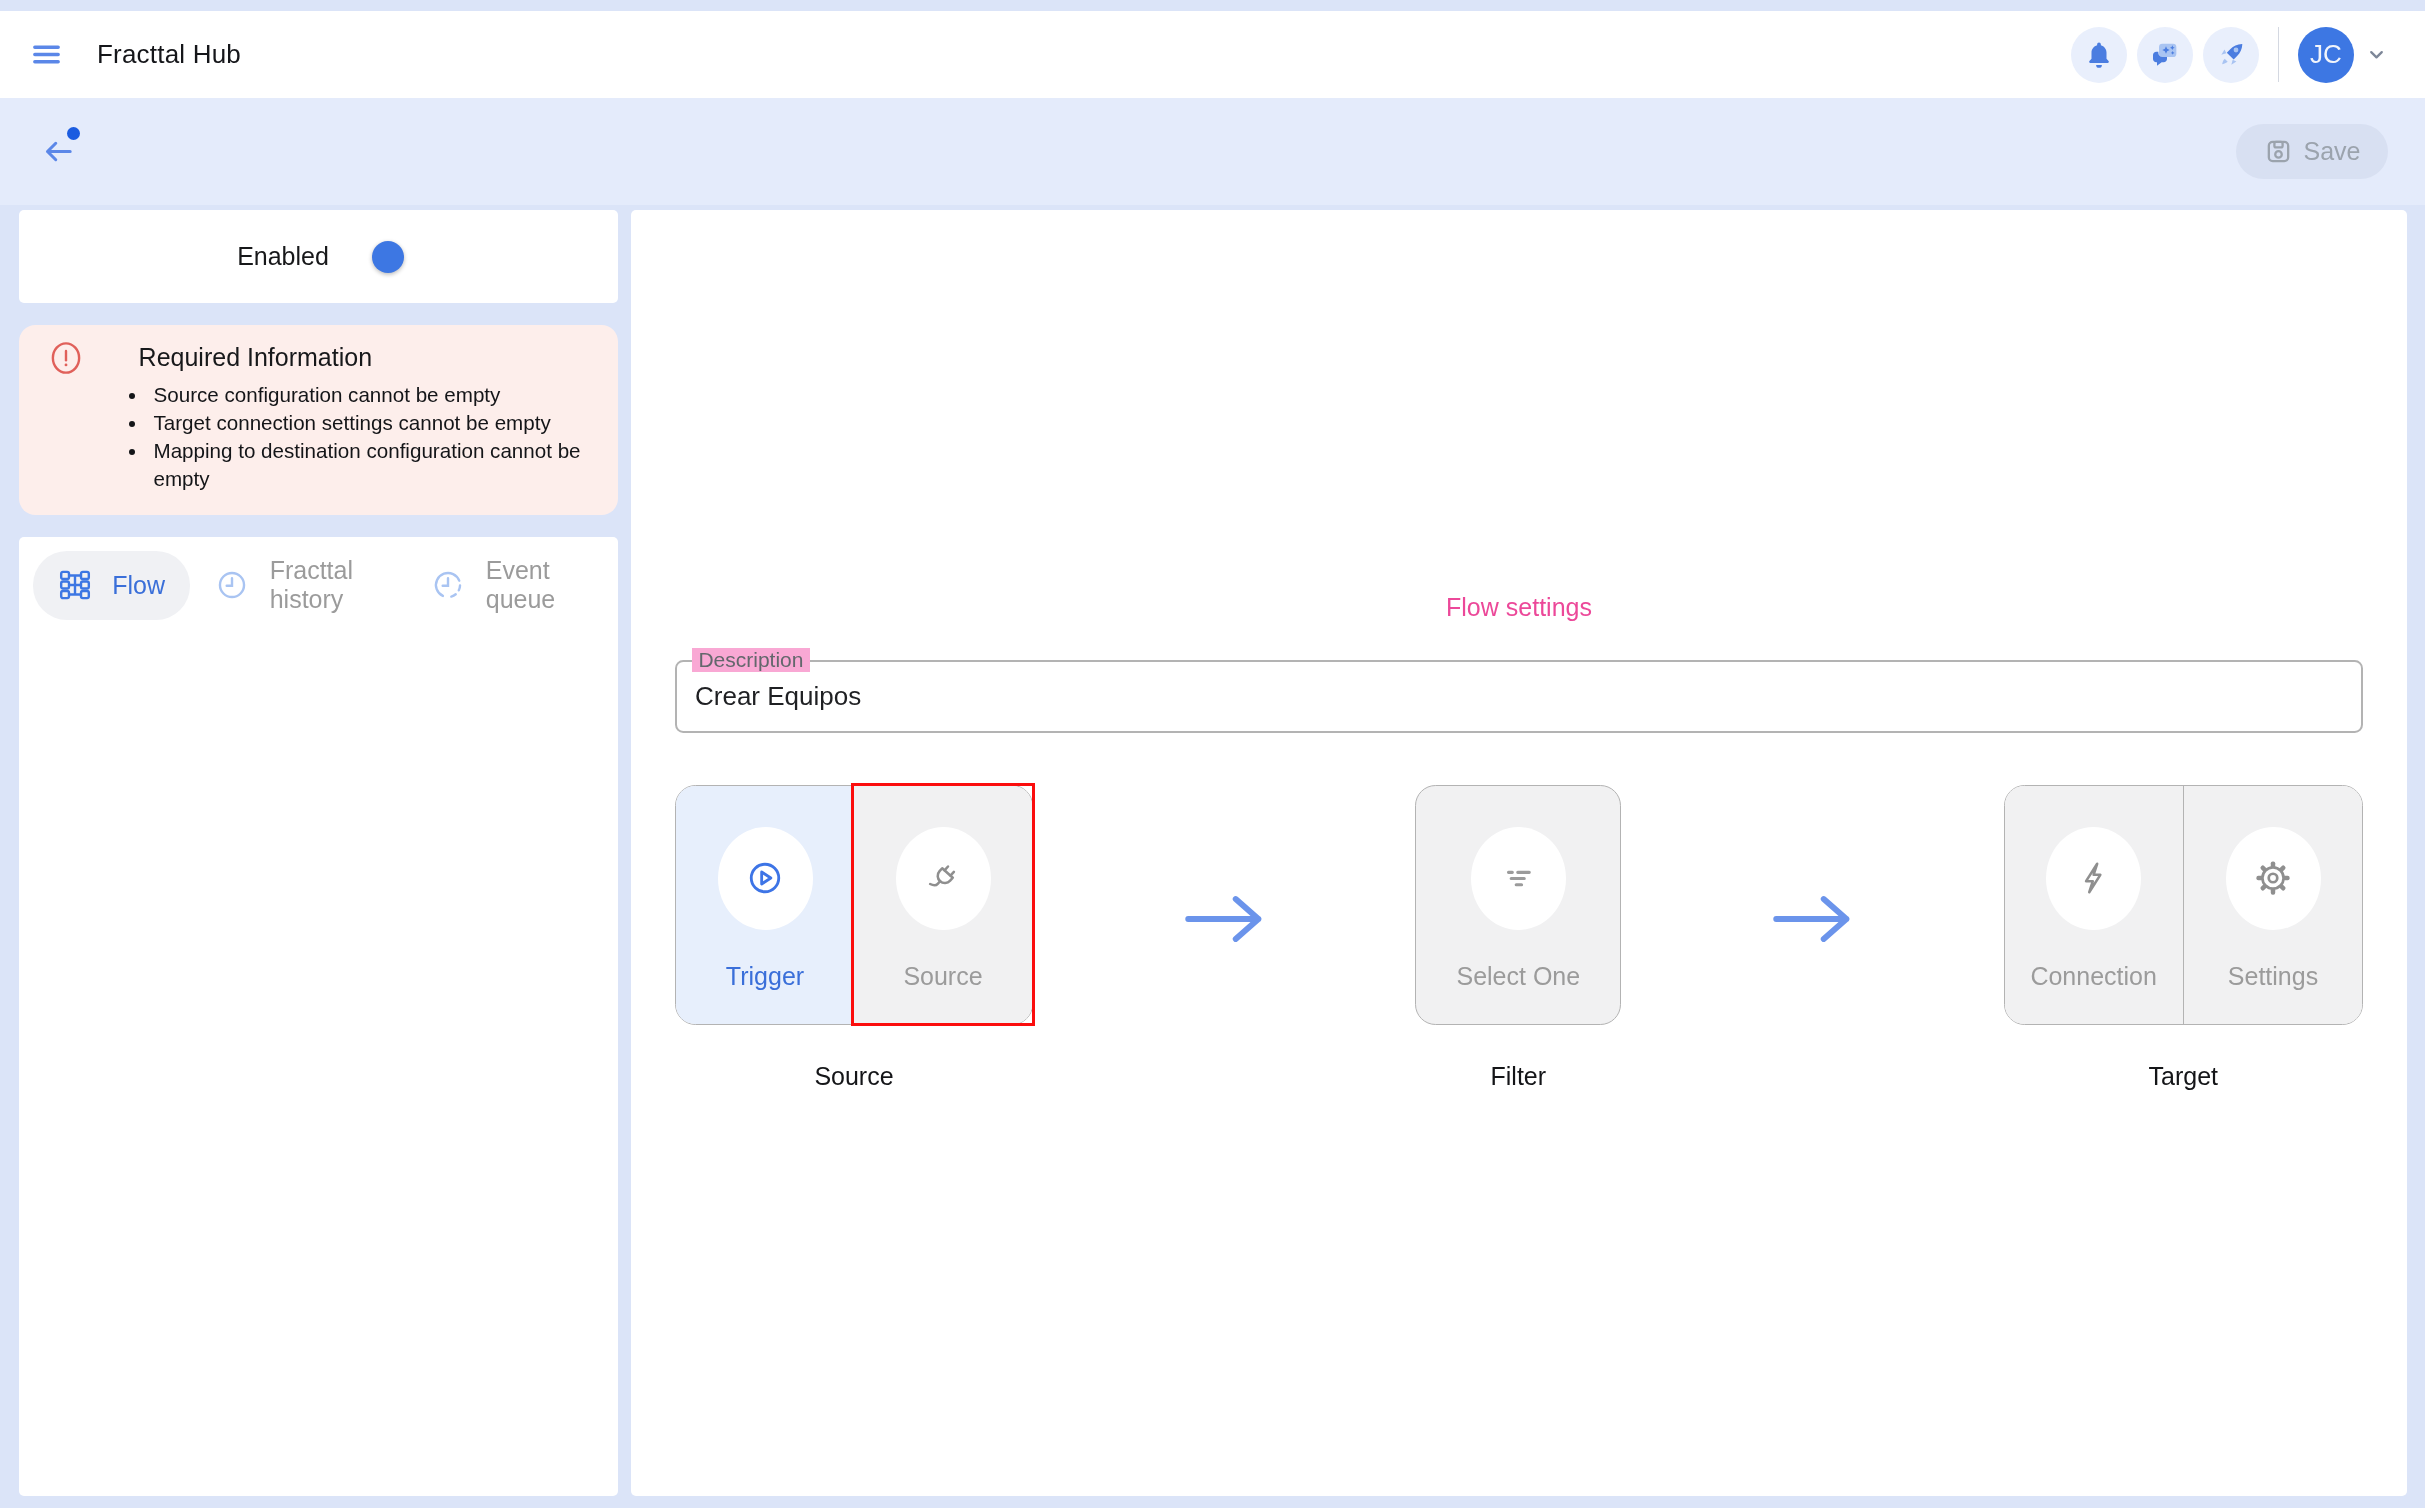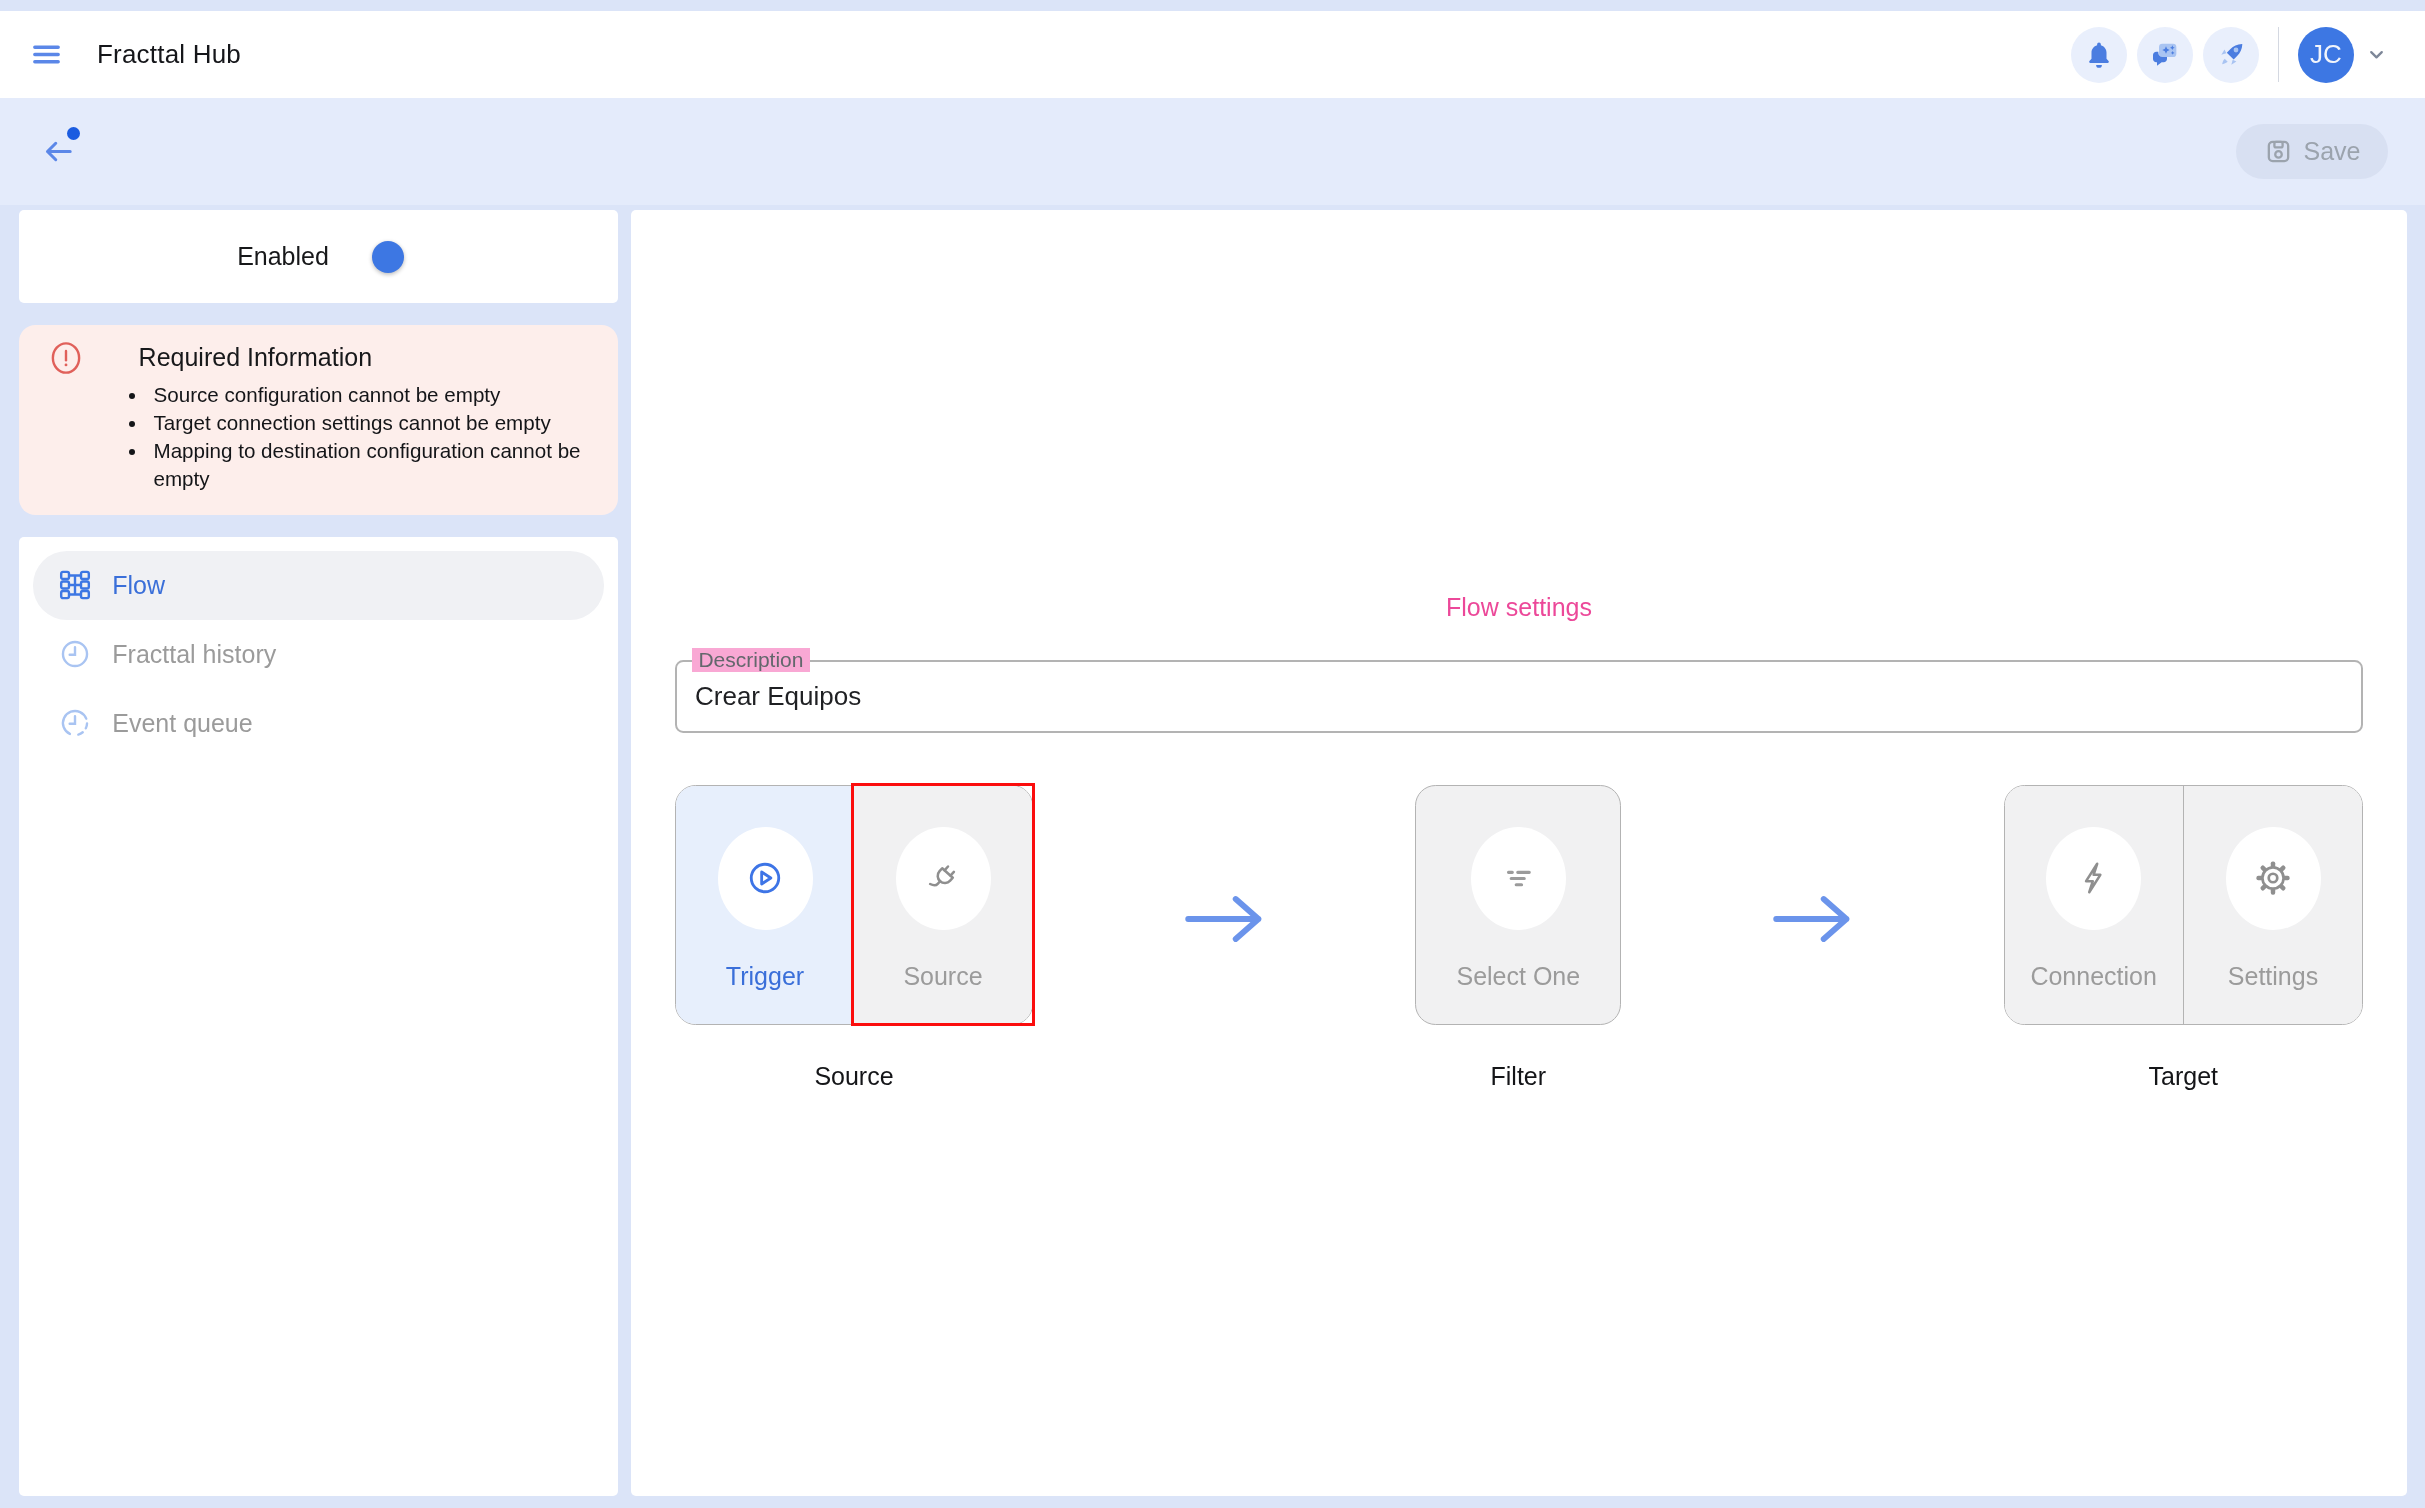--- a/index.html
+++ b/index.html
@@ -55,21 +55,21 @@
   .switch { position:relative; width:52px; height:22px; cursor:pointer; flex:none; }
   .switch .track { width:52px; height:22px; border-radius:11px; background:#a3c0f2; }
   .switch .thumb { position:absolute; right:-4.1px; top:-4.8px; width:32px; height:32px; border-radius:50%; background:#3d77e3; box-shadow:0 1.4px 4.1px rgba(0,0,0,.28); }
 
   .alert-card { background:#fdeeeb; border-radius:16.5px; padding:19px 20.6px 22px 29px; }
   .alert-head { display:flex; align-items:center; height:27.5px;gap:34px; }
   .alert-title { font-size:25px; color:#17181a; margin-left:20.6px; }
   .alert-list { margin-top:9.6px; padding-left:100px; }
   .alert-list li { font-size:20.6px; line-height:28px; color:#141518; padding-left:5.5px; }
 
-  .nav-card { flex:1; padding:13.7px; display:flex; flex-direction:column; }
+  .nav-card { flex:1; padding:13.7px; display:flex; flex-direction:row; }
   .nav-item {
     height:69px; border-radius:34px; display:flex; align-items:center; gap:20.6px;
     padding:0 25px; font-size:25px; color:#9b9b9b; cursor:pointer; background:transparent; border:none; font-family:inherit; text-align:left;
   }
   .nav-item.active { background:#f0f1f4; color:#3a6fd9; }
 
   
   .main-card { flex:1; display:flex; flex-direction:column; }
   .main-title { margin-top:383px; text-align:center; font-size:25px; font-weight:500; color:#ec4899; }
 

